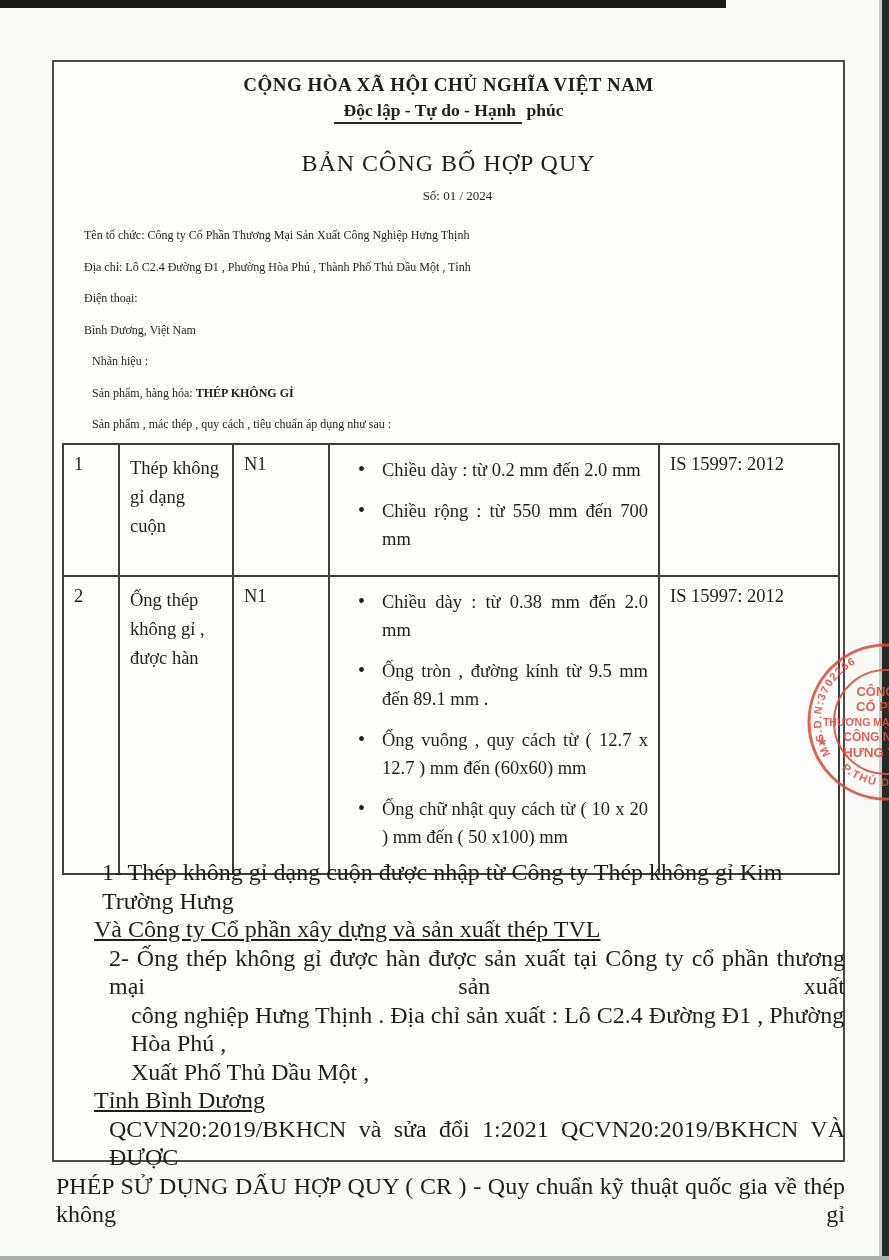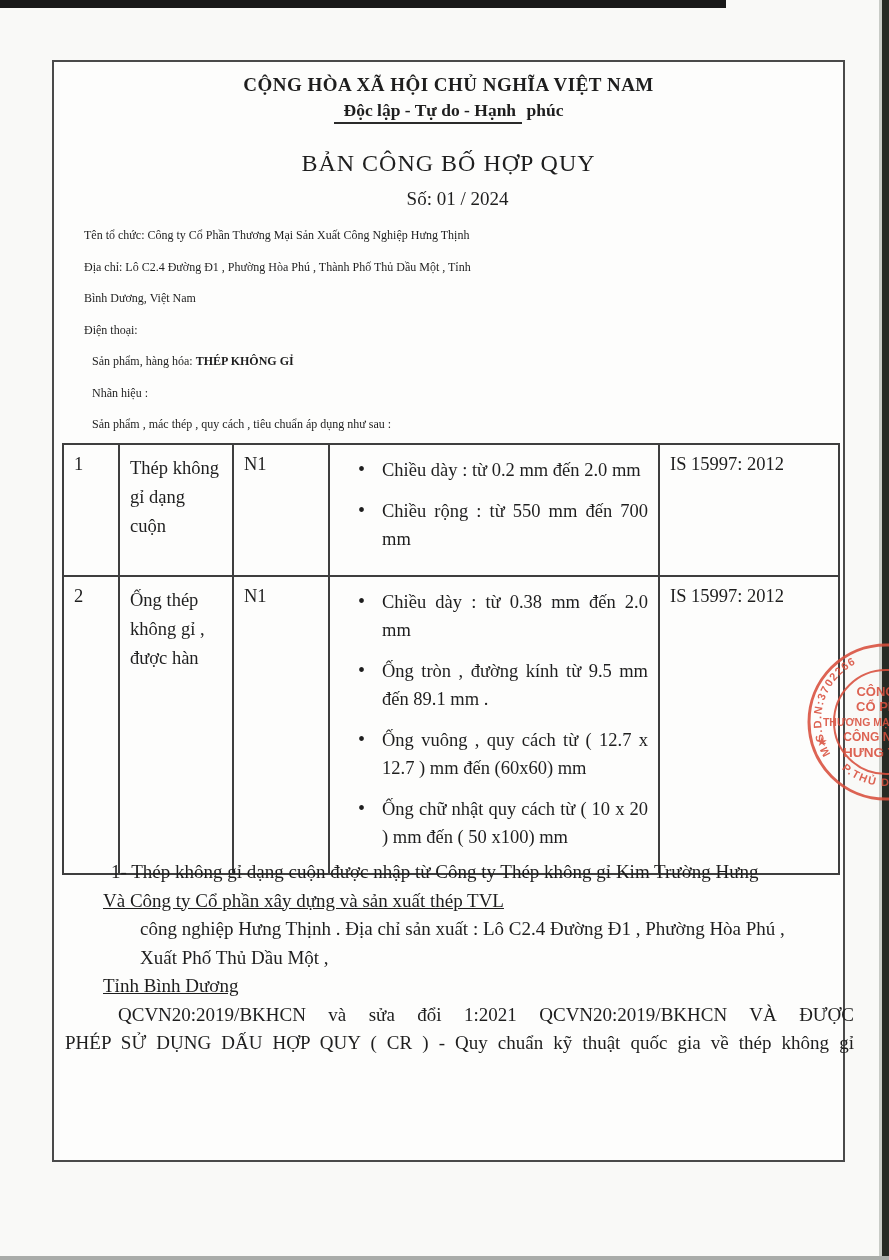--- a/index.html
+++ b/index.html
@@ -29,21 +29,21 @@
     background:#fdfdfc;
   }
 
   .center{text-align:center;}
   .abs{position:absolute;}
 
   .national-title{left:0;right:0;top:12px;font-size:19px;font-weight:bold;letter-spacing:.5px;}
   .motto{left:0;right:0;top:38px;font-size:17.5px;font-weight:bold;}
   .motto .u{border-bottom:2px solid #2a2a2a;padding:0 6px 2px 10px;}
   .doc-title{left:0;right:0;top:88px;font-size:24px;font-weight:normal;letter-spacing:1px;}
-  .doc-number{left:18px;right:0;top:126px;font-size:19px;}
+  .doc-number{left:18px;right:0;top:126px;font-size:13px;}
 
   .info{left:30px;width:756px;top:158px;font-size:12px;line-height:31.5px;}
   .info .ind{padding-left:8px;}
   .bold{font-weight:bold;}
 
   
   table.spec{
     position:absolute;left:8px;top:381px;width:776px;
     border-collapse:collapse;table-layout:fixed;
     font-size:18.5px;
@@ -64,21 +64,21 @@
   td.cc,th.cc{text-align:center;}
   td.just{text-align:justify;}
   td.qc ul{margin:2px 0 0 16px;padding:0;list-style:none;}
   td.qc li{position:relative;padding-left:26px;margin-bottom:13px;text-align:justify;line-height:28px;}
   td.qc li::before{content:"\2022";position:absolute;left:2px;top:-1px;font-size:20px;}
   tr.r1 td{height:72px;}
   tr.r2 td{height:218px;}
   td.sp{line-height:29px;}
 
   
-  .notes{left:46px;width:754px;top:796px;font-size:19px;line-height:28.5px;}
+  .notes{left:37px;width:754px;top:796px;font-size:24px;line-height:28.5px;}
   .notes div{white-space:normal;}
   .n-ind1{padding-left:11px;}
   .n-ind0{padding-left:3px;text-decoration:underline;}
   .n-first{padding-left:18px;text-align:justify;text-align-last:justify;}
   .n-cont{padding-left:40px;}
   .n-qcvn1{padding-left:18px;text-align:justify;text-align-last:justify;}
   .n-qcvn2{margin-left:-35px;text-align:justify;text-align-last:justify;}
 
   
   .stamp{position:absolute;left:786px;top:622px;width:200px;height:200px;opacity:.88;}
@@ -102,24 +102,24 @@
 
     <div class="abs center national-title">CỘNG HÒA XÃ HỘI CHỦ NGHĨA VIỆT NAM</div>
 
     <div class="abs center doc-title">BẢN CÔNG BỐ HỢP QUY</div>
 
     <div class="abs center doc-number">Số: 01 / 2024</div>
 
     <div class="abs info">
       <div>Tên tổ chức: Công ty Cổ Phần Thương Mại Sản Xuất Công Nghiệp Hưng Thịnh</div>
       <div>Địa chỉ: Lô C2.4 Đường Đ1 , Phường Hòa Phú , Thành Phố Thủ Dầu Một , Tỉnh</div>
+      <div>Điện thoại:</div>
       <div>Bình Dương, Việt Nam</div>
-      <div>Điện thoại:</div>
+      <div class="ind">Nhãn hiệu :</div>
       <div class="ind"><span>Sản phẩm, hàng hóa: </span><span class="bold">THÉP KHÔNG GỈ</span></div>
-      <div class="ind">Nhãn hiệu :</div>
       <div class="ind">Sản phẩm , mác thép , quy cách , tiêu chuẩn áp dụng như sau :</div>
     </div>
 
     <table class="spec">
       <colgroup>
         <col class="c-stt">
           <col class="c-sp">
           <col class="c-mt">
           <col class="c-qc">
           <col class="c-tc">
@@ -150,20 +150,21 @@
           </ul>
         </td>
         <td>IS 15997: 2012</td>
       </tr>
     </tbody>
       </table>
 
     <div class="abs notes">
       <div class="n-ind1">1-  Thép không gỉ dạng cuộn được nhập từ Công ty Thép không gỉ Kim Trường Hưng</div>
       <div class="n-ind0">Và Công ty Cổ phần xây dựng và sản xuất thép TVL</div>
+      <div class="n-first">2-  Ống thép không gỉ được hàn được sản xuất tại Công ty cổ phần thương mại sản xuất</div>
       <div class="n-cont">công nghiệp Hưng Thịnh . Địa chỉ sản xuất : Lô C2.4 Đường Đ1 , Phường Hòa Phú ,</div>
       <div class="n-cont">Xuất Phố Thủ Dầu Một ,</div>
       <div class="n-ind0">Tỉnh Bình Dương</div>
       <div class="n-qcvn1">QCVN20:2019/BKHCN  và  sửa  đổi  1:2021  QCVN20:2019/BKHCN  VÀ  ĐƯỢC</div>
       <div class="n-qcvn2">PHÉP SỬ DỤNG DẤU HỢP QUY ( CR ) -  Quy chuẩn kỹ thuật quốc gia về thép không gỉ</div>
     </div>
 
   </div>
 
   <svg class="stamp" viewBox="0 0 200 200">

